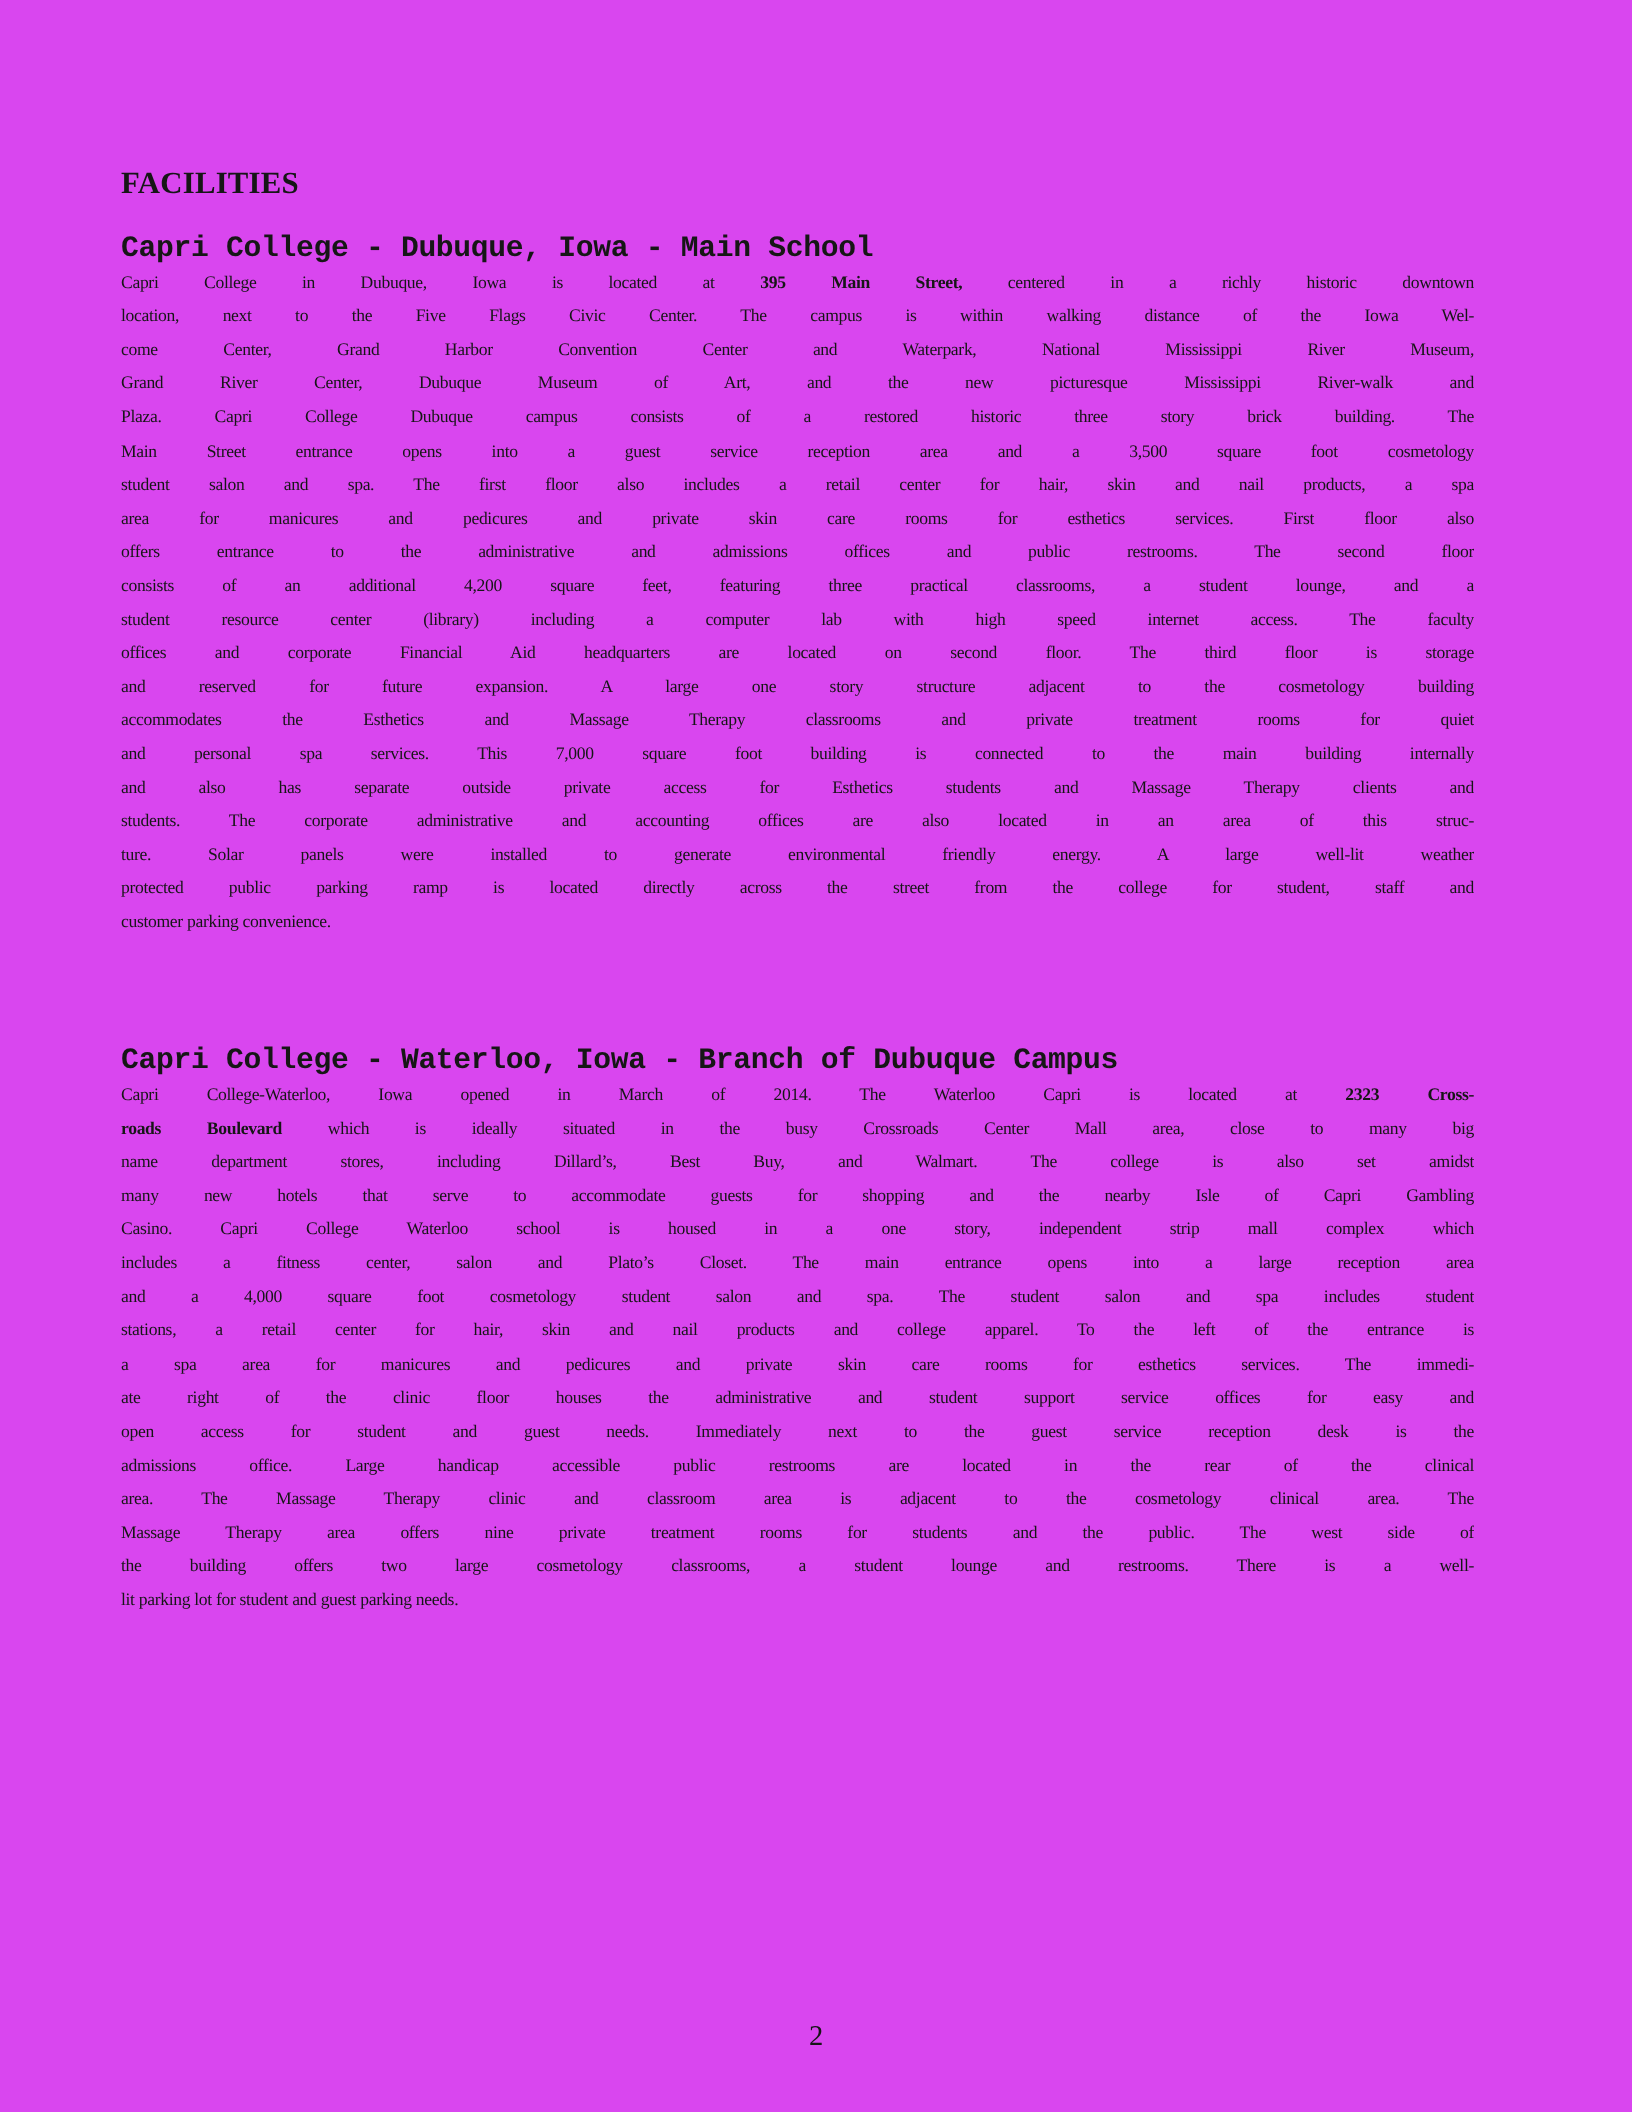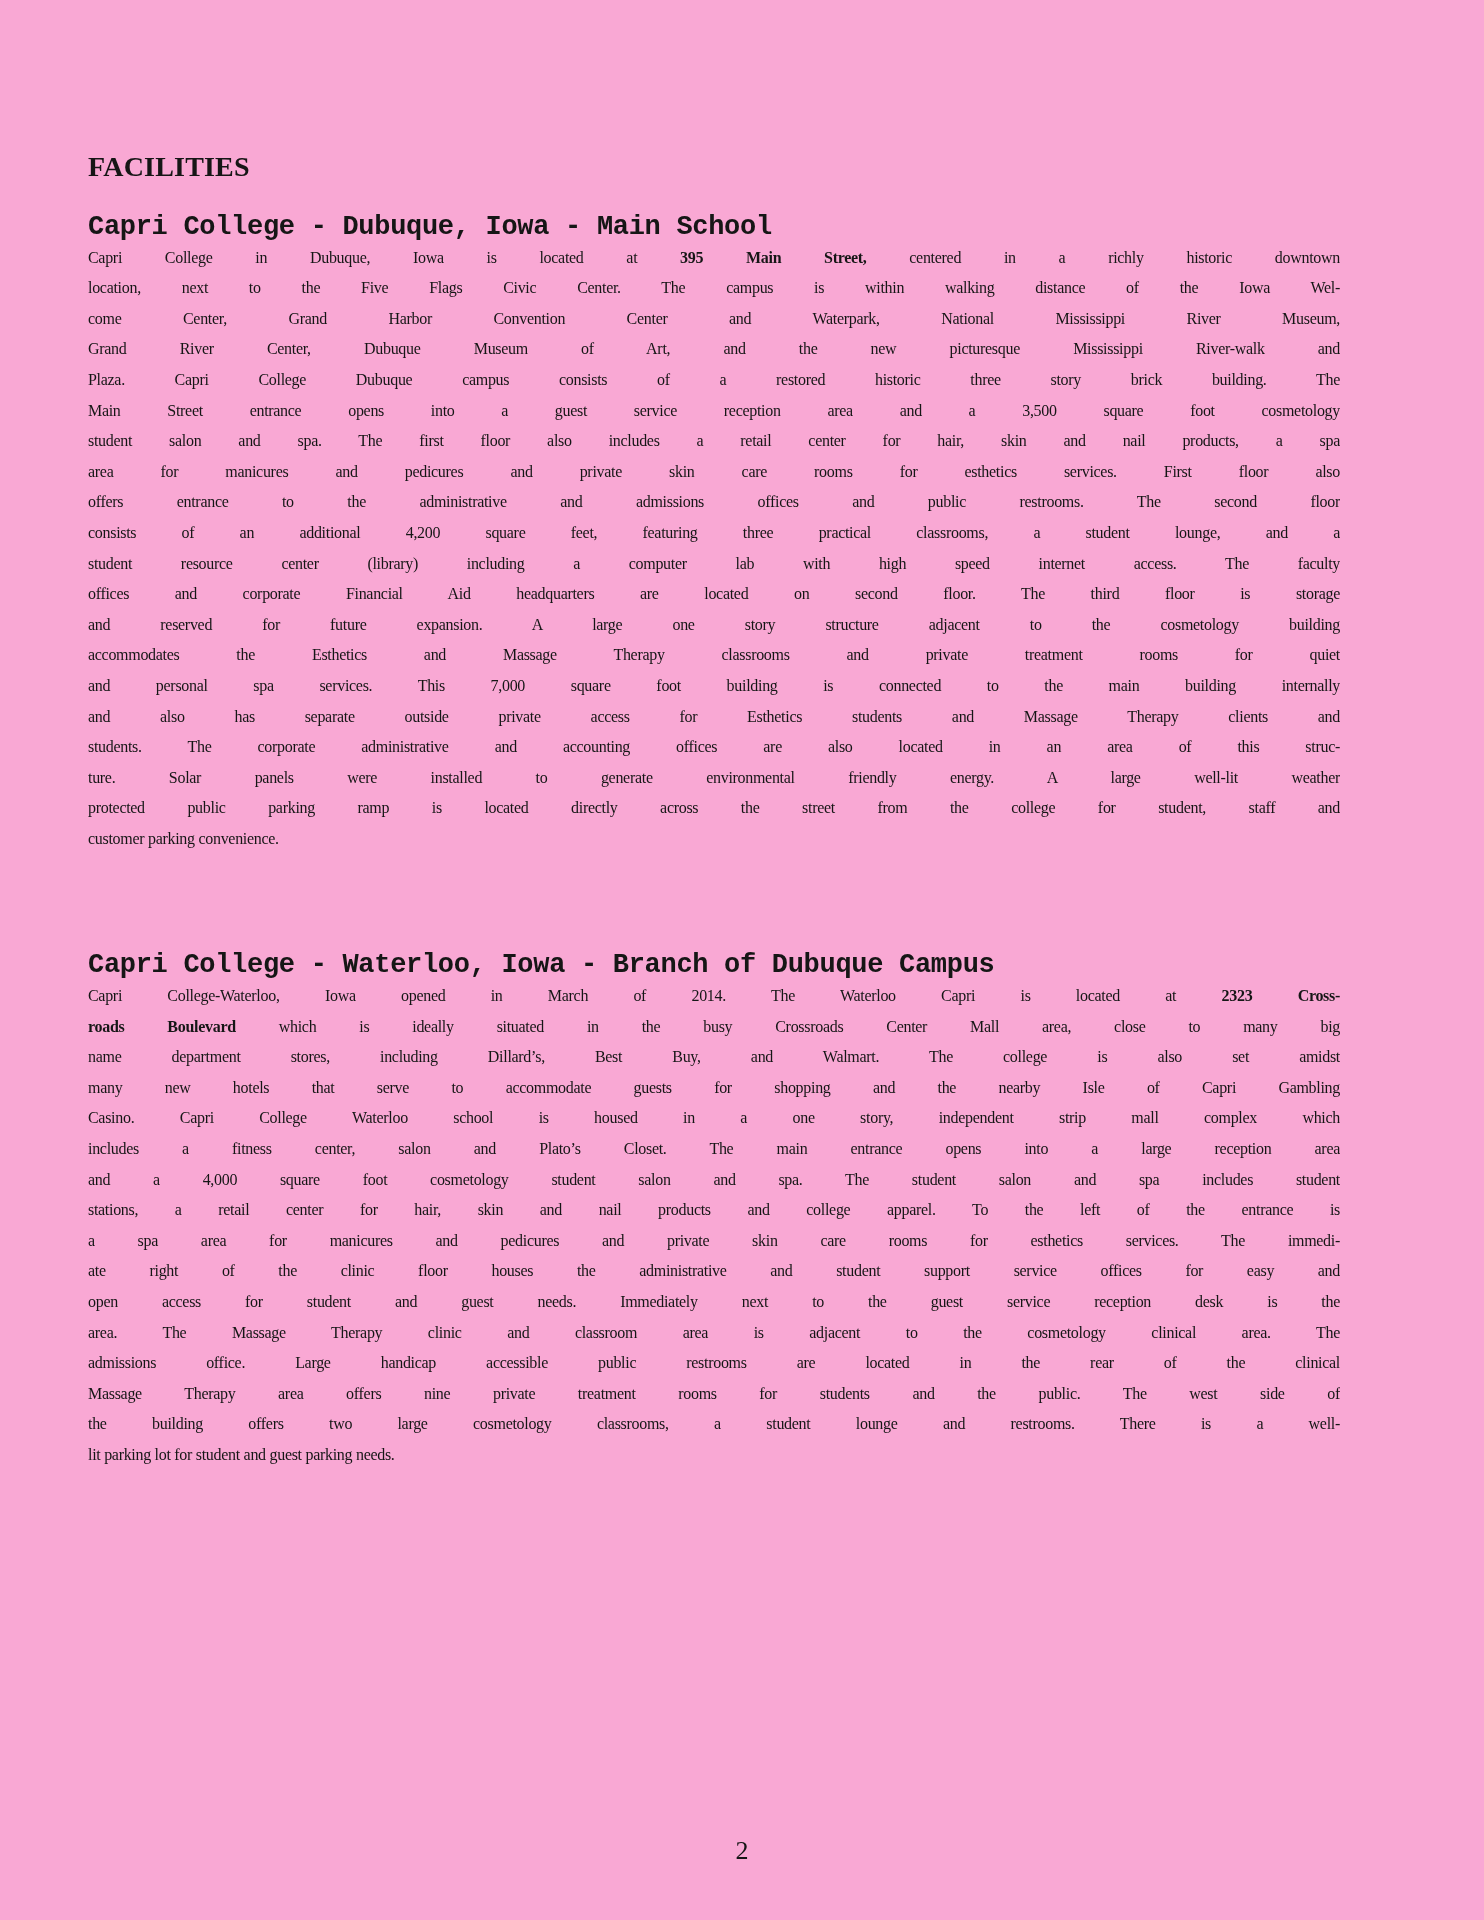--- a/index.html
+++ b/index.html
@@ -11,23 +11,23 @@
     width: 1484px;
     height: 1920px;
     overflow: hidden;
     font-family: "Liberation Serif", "DejaVu Serif", serif;
     color: #161616;
   }
   .page {
     position: relative;
     width: 1484px;
     height: 1920px;
-    background: #f9a8d4;
+    background: #d946ef;
     box-sizing: border-box;
-    padding: 150px 144px 0 88px;
+    padding: 150px 144px 0 110px;
   }
   .doc-title {
     font-size: 28px;
     line-height: 34px;
     font-weight: bold;
     margin: 0 0 28px 0;
     letter-spacing: 0.2px;
   }
   .doc-section { margin: 0; }
   .doc-section + .doc-section { margin-top: 96px; }
@@ -104,22 +104,22 @@
         <div class="line"><b>roads Boulevard</b><span> which is ideally situated in the busy Crossroads Center Mall area, close to many big</span></div>
         <div class="line"><span>name department stores, including Dillard’s, Best Buy, and Walmart. The college is also set amidst</span></div>
         <div class="line"><span>many new hotels that serve to accommodate guests for shopping and the nearby Isle of Capri Gambling</span></div>
         <div class="line"><span>Casino. Capri College Waterloo school is housed in a one story, independent strip mall complex which</span></div>
         <div class="line"><span>includes a fitness center, salon and Plato’s Closet. The main entrance opens into a large reception area</span></div>
         <div class="line"><span>and a 4,000 square foot cosmetology student salon and spa. The student salon and spa  includes student</span></div>
         <div class="line"><span>stations, a retail center for hair, skin and nail products and college apparel. To the left of the entrance is</span></div>
         <div class="line"><span>a spa area for manicures and pedicures and private skin care rooms for esthetics services. The immedi-</span></div>
         <div class="line"><span>ate right of the clinic floor houses the administrative and student support service offices for easy and</span></div>
         <div class="line"><span>open access for student and guest needs. Immediately next to the guest service reception desk is the</span></div>
+        <div class="line"><span>admissions office.  Large handicap accessible public restrooms are located in the rear of the clinical</span></div>
         <div class="line"><span>area. The Massage Therapy clinic and classroom area is adjacent to the cosmetology clinical area.  The</span></div>
-        <div class="line"><span>admissions office.  Large handicap accessible public restrooms are located in the rear of the clinical</span></div>
         <div class="line"><span>Massage Therapy area offers nine private treatment rooms for students and the public. The west side of</span></div>
         <div class="line"><span>the building offers two large cosmetology classrooms, a student lounge and restrooms.  There is a well-</span></div>
         <div class="line last"><span>lit parking lot for student and guest parking needs.</span></div>
       </div>
   </section>
 
   <div class="page-number">2</div>
 
 </div>
 

